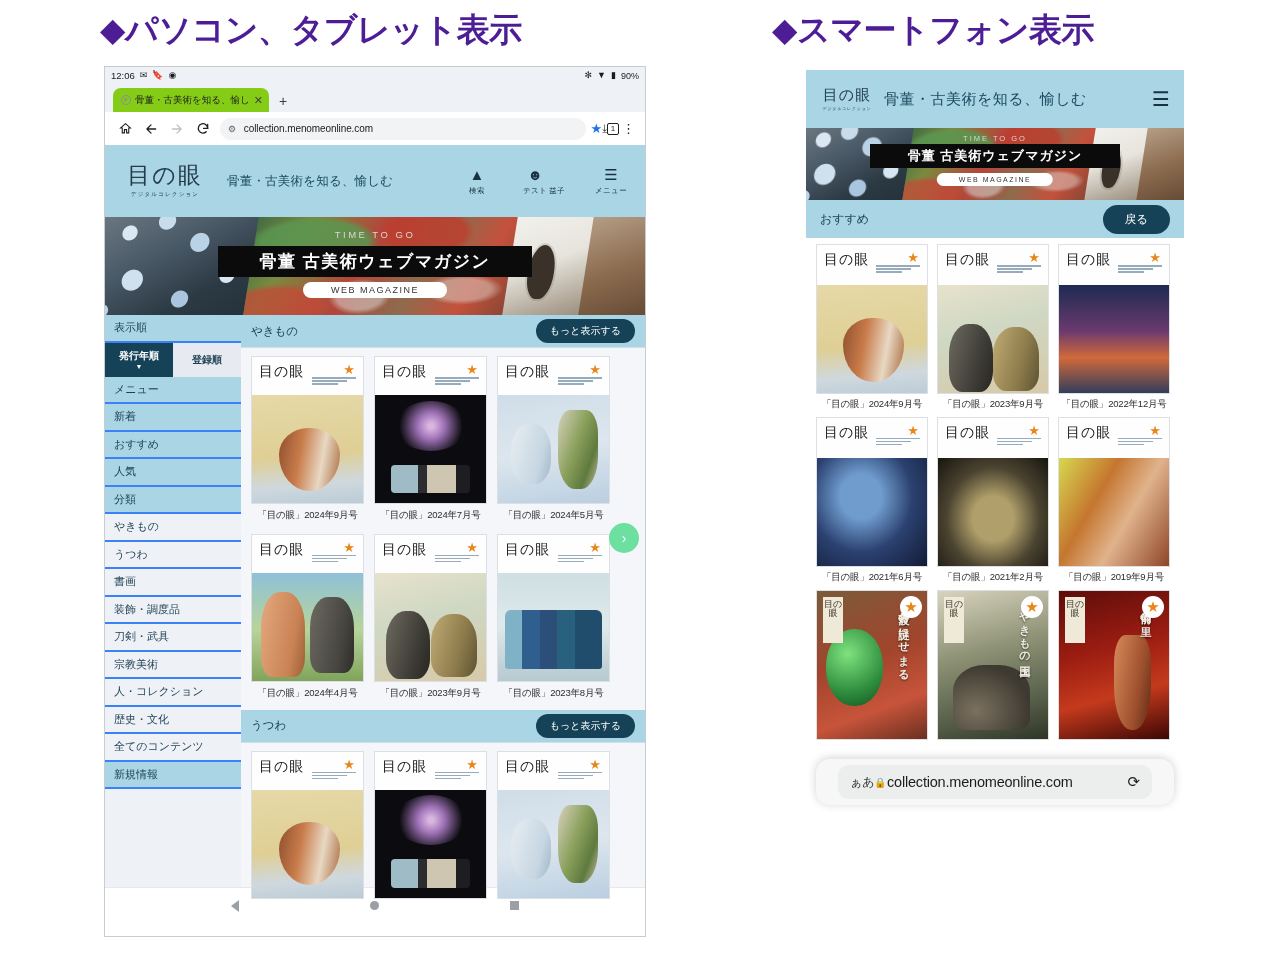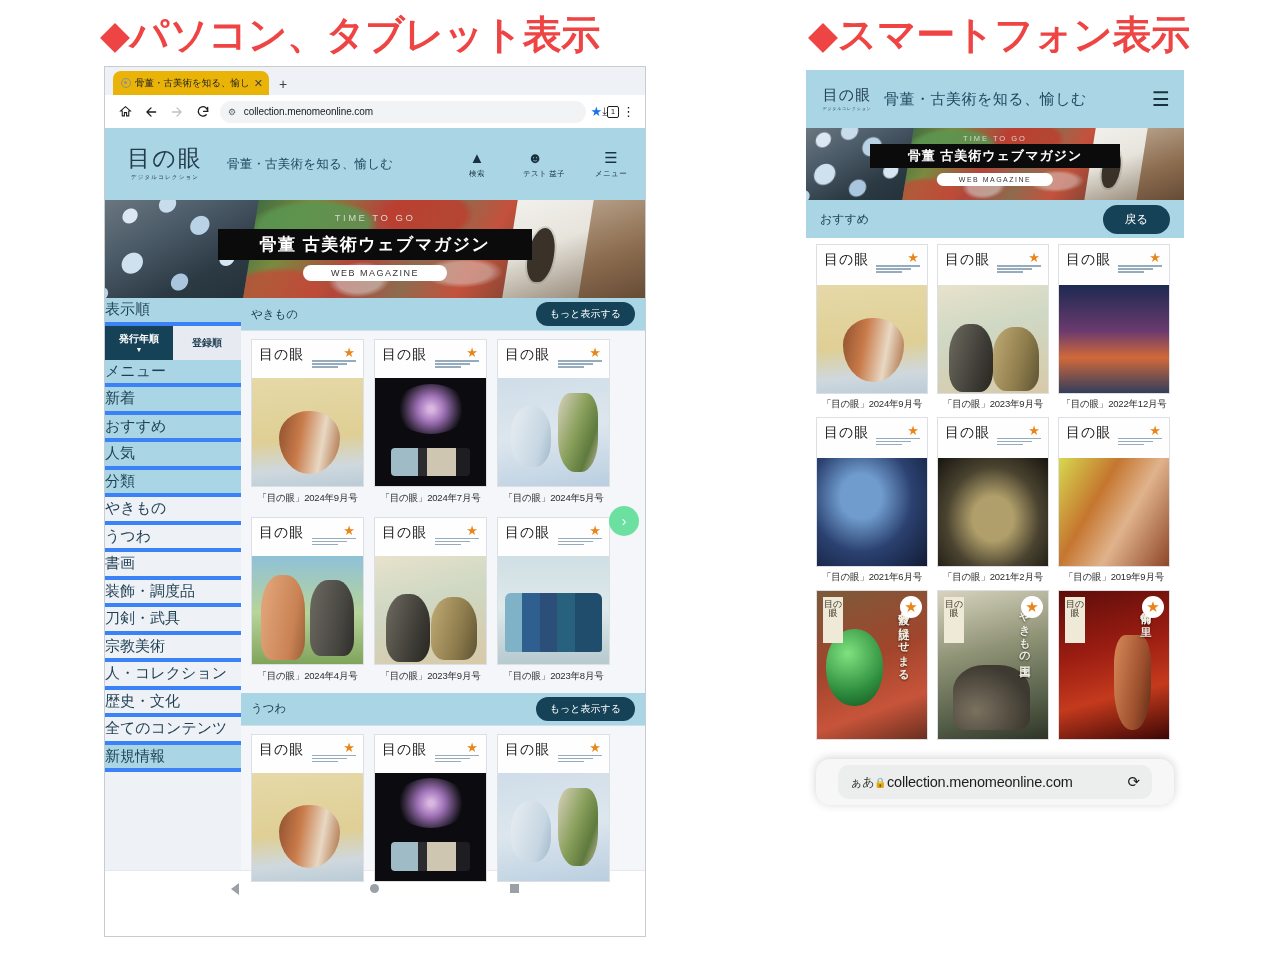--- a/index.html
+++ b/index.html
@@ -11,27 +11,27 @@
     font-family: "Liberation Sans", "DejaVu Sans", sans-serif;
     overflow: hidden;
     position: relative;
   }
 
   
   .section-heading {
     position: absolute;
     font-family: "Liberation Serif", "DejaVu Serif", serif;
     font-weight: bold;
-    font-size: 39px;
-    color: #ef4444;
+    font-size: 33px;
+    color: #4c1d95;
     letter-spacing: -0.5px;
     white-space: nowrap;
   }
   #heading-desktop { left: 100px; top: 8px; }
-  #heading-mobile  { left: 808px; top: 8px; }
+  #heading-mobile  { left: 772px; top: 8px; }
 
   
   #desktop-frame {
     position: absolute; left: 104px; top: 66px;
     width: 542px; height: 871px;
     background: #fff;
     border: 1px solid #c8ccd0;
     overflow: hidden;
   }
   
@@ -45,21 +45,21 @@
   .and-status .spacer { flex: 1; }
   .and-status .si { font-size: 9px; line-height: 1; }
   .and-status .batt { font-size: 9px; }
 
   
   .tab-strip {
     height: 28px; background: #eef1f6;
     display: flex; align-items: flex-end; padding-left: 8px; gap: 2px;
   }
   .chrome-tab {
-    background: #eab308; height: 24px;
+    background: #84cc16; height: 24px;
     border-radius: 8px 8px 0 0;
     display: flex; align-items: center; gap: 4px;
     padding: 0 6px 0 8px;
     max-width: 186px;
   }
   .chrome-tab .favicon {
     width: 10px; height: 10px; border-radius: 50%;
     border: 1.2px solid #8a9199; flex: 0 0 auto;
     position: relative;
   }
@@ -178,22 +178,22 @@
   .hero .pill {
     position: absolute; left: 50%; transform: translateX(-50%); top: 66%;
     background: #fff; color: #333; border-radius: 11px;
     font-size: 9px; letter-spacing: 1.5px; padding: 3px 28px; white-space: nowrap;
   }
 
   
   .site-body { display: flex; height: 572px; background: #eef1f6; }
   .sidebar { width: 136px; flex: 0 0 136px; background: #eef1f6; }
   .sb-row {
-    height: 27.5px; display: flex; align-items: center; 
-    font-size: 15px; color: #1d3f52; border-bottom: 4px solid #3b82f6;
+    height: 27.5px; display: flex; align-items: center; padding-left: 9px;
+    font-size: 11px; color: #1d3f52; border-bottom: 2px solid #3b82f6;
   }
   .sb-row.cyan { background: #a9d5e5; }
   .sb-row.plain { background: #eef1f6; }
   .sb-tabs { display: flex; height: 34px; }
   .sb-tab {
     flex: 1; display: flex; flex-direction: column; align-items: center; justify-content: center;
     font-size: 10px; font-weight: bold;
   }
   .sb-tab.active { background: #154257; color: #fff; }
   .sb-tab.active .caret { font-size: 7px; line-height: 6px; margin-top: 1px; }
@@ -401,20 +401,31 @@
   .ios-urlbar .reload { font-size: 15px; color: #1c1c1e; }
 </style>
 </head>
 <body>
 
 <div class="section-heading" id="heading-desktop">◆パソコン、タブレット表示</div>
 <div class="section-heading" id="heading-mobile">◆スマートフォン表示</div>
 
 <div id="desktop-frame">
 
+  <div class="and-status">
+    <span class="clock">12:06</span>
+    <span class="si">✉</span>
+    <span class="si">🔖</span>
+    <span class="si">◉</span>
+    <span class="spacer"></span>
+    <span class="si">✻</span>
+    <span class="si">▼</span>
+    <span class="si">▮</span>
+    <span class="batt">90%</span>
+  </div>
 
   <div class="tab-strip">
     <div class="chrome-tab">
       <span class="favicon"></span>
       <span class="tab-title">骨董・古美術を知る、愉し</span>
       <span class="tab-close">✕</span>
     </div>
     <div class="tab-new">+</div>
   </div>
 

